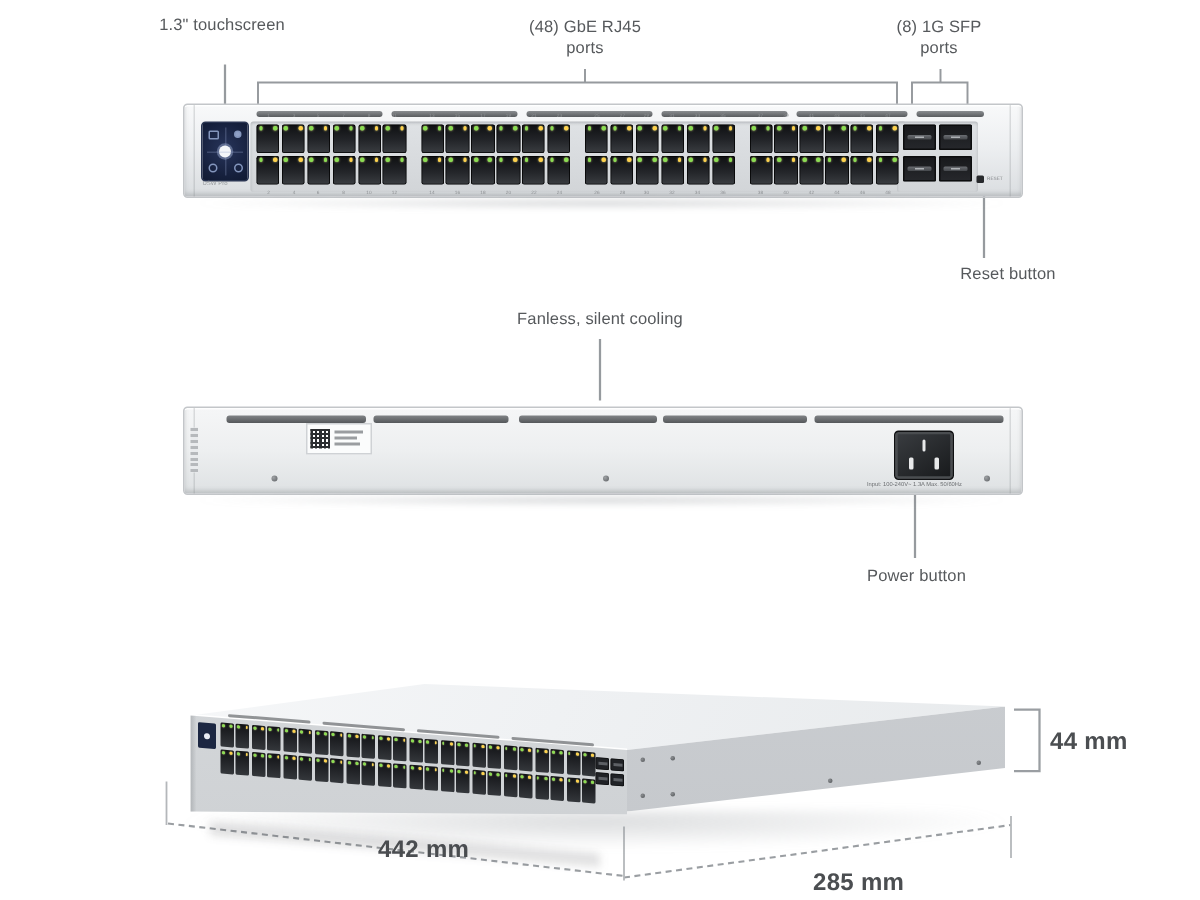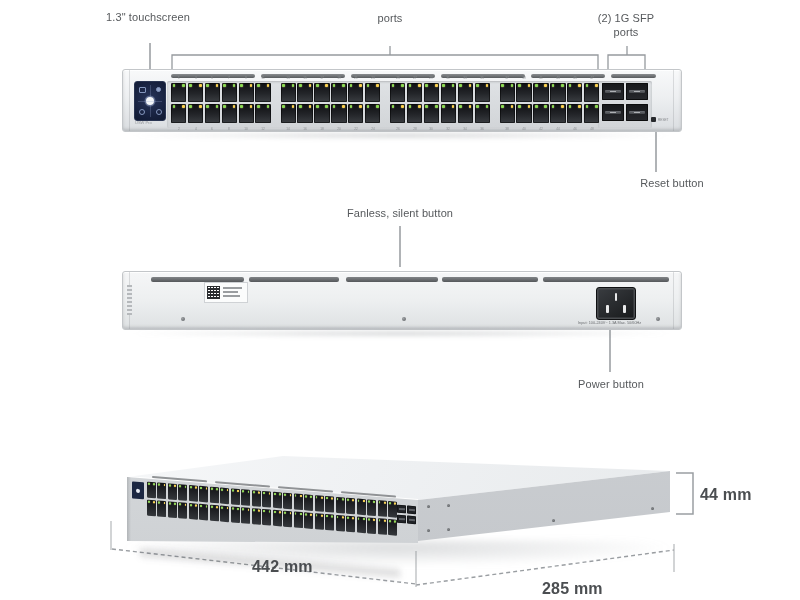--- a/index.html
+++ b/index.html
@@ -171,28 +171,29 @@
     <path d="M111 521 V550" stroke="#b4b7ba" stroke-width="1.2" fill="none"></path>
     <path d="M416 551 V587" stroke="#b4b7ba" stroke-width="1.2" fill="none"></path>
     <path d="M674 544 V572" stroke="#b4b7ba" stroke-width="1.2" fill="none"></path>
     <path d="M676 473 H693 V514 H676" stroke="#9a9ea2" stroke-width="1.5" fill="none"></path>
   </svg>
 
   <div class="label label-ts">
     <div>1.3" touchscreen</div>
   </div>
   <div class="label label-rj45">
+    <div>(48) GbE RJ45</div>
     <div>ports</div>
   </div>
   <div class="label label-sfp">
-    <div>(2) 1G SFP</div>
+    <div>(8) 1G SFP</div>
     <div>ports</div>
   </div>
   <div class="label label-reset">Reset button</div>
-  <div class="label label-cooling">Fanless, silent button</div>
+  <div class="label label-cooling">Fanless, silent cooling</div>
   <div class="label label-power">Power button</div>
   <div class="dim dim-w">442 mm</div>
   <div class="dim dim-d">285 mm</div>
   <div class="dim dim-h">44 mm</div>
 
   <div class="panel front-panel">
     <div class="vent v1"></div>
     <div class="vent v2"></div>
     <div class="vent v3"></div>
     <div class="vent v4"></div>

